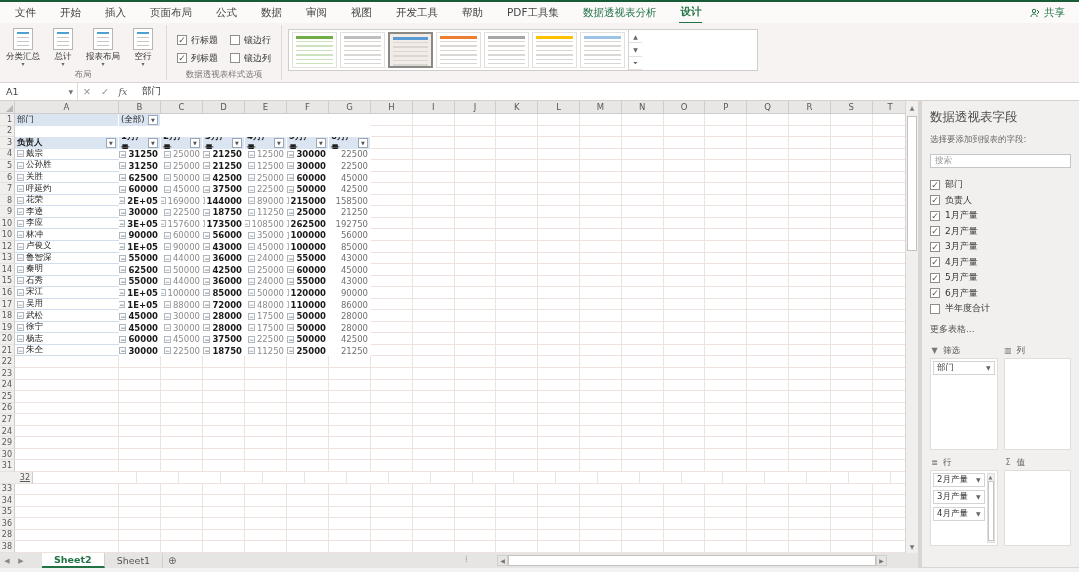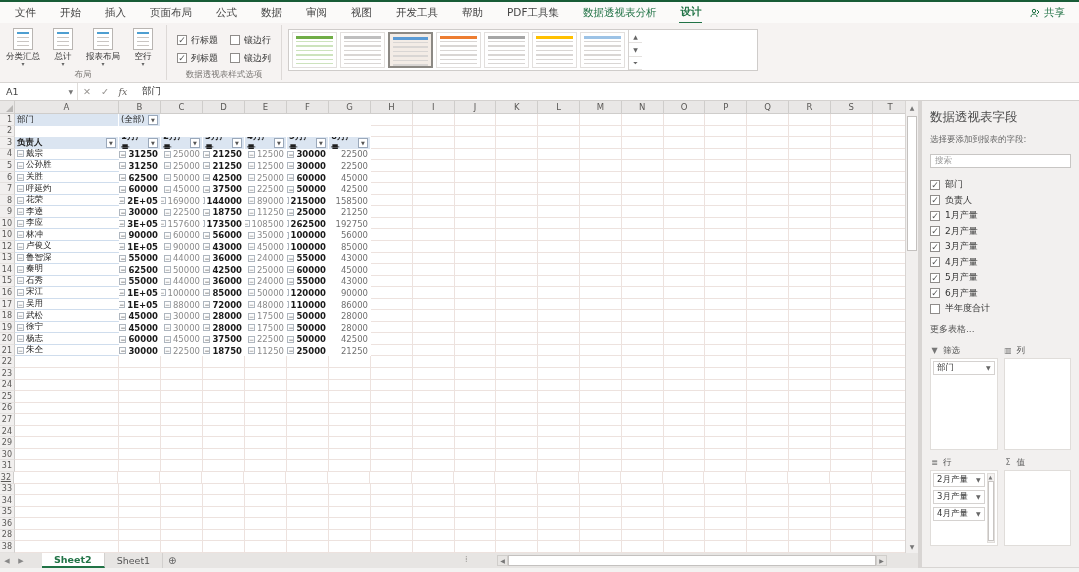--- a/index.html
+++ b/index.html
@@ -1354,21 +1354,21 @@
           <div class="c gl" style="width: 41.8px;"></div>
           <div class="c gl" style="width: 41.8px;"></div>
           <div class="c gl" style="width: 41.8px;"></div>
           <div class="c gl" style="width: 41.8px;"></div>
           <div class="c gl" style="width: 41.8px;"></div>
           <div class="c gl" style="width: 41.8px;"></div>
           <div class="c gl" style="width: 41.8px;"></div>
           <div class="c gl" style="width: 36px;"></div>
         </div>
         <div class="grow">
-          <div class="rn" style="width: 14px; height: 11.55px; text-decoration: underline;">32</div>
+          <div class="rn" style="width: 33px; height: 11.55px; text-decoration: underline;">32</div>
           <div class="c gl" style="width: 104px;"></div>
           <div class="c gl" style="width: 42px;"></div>
           <div class="c gl" style="width: 42px;"></div>
           <div class="c gl" style="width: 42px;"></div>
           <div class="c gl" style="width: 42px;"></div>
           <div class="c gl" style="width: 42px;"></div>
           <div class="c gl" style="width: 42px;"></div>
           <div class="c gl" style="width: 41.8px;"></div>
           <div class="c gl" style="width: 41.8px;"></div>
           <div class="c gl" style="width: 41.8px;"></div>

